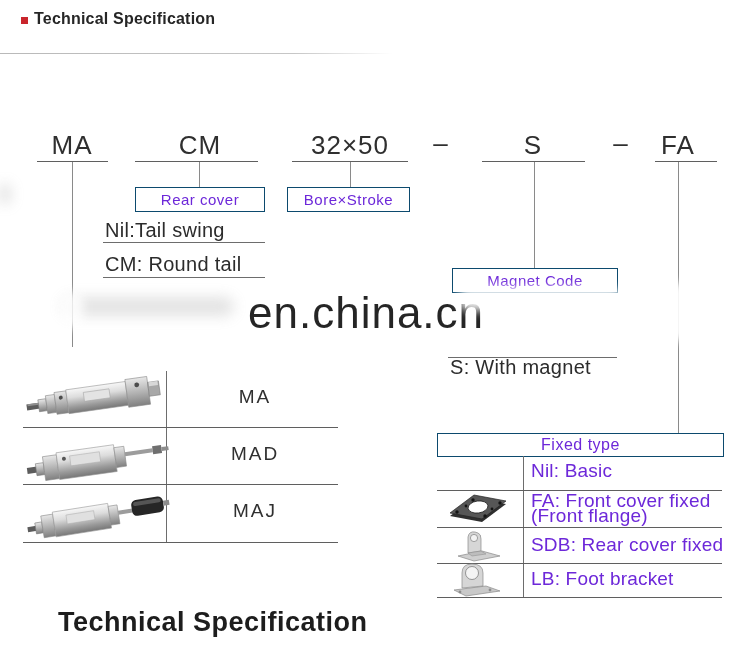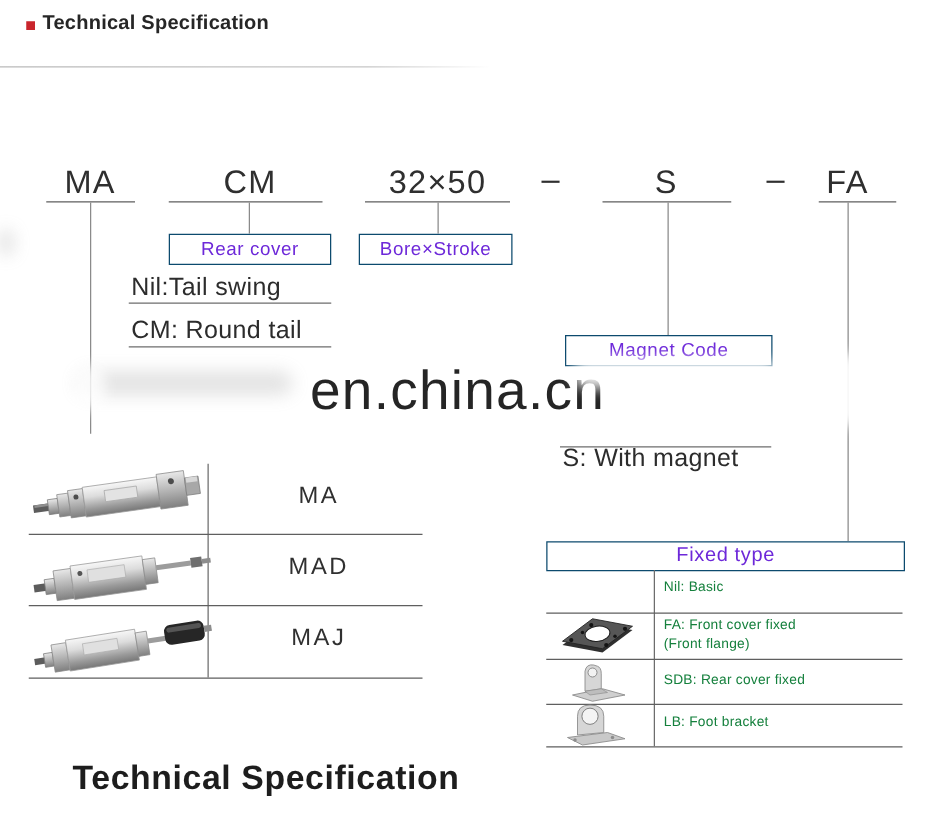--- a/index.html
+++ b/index.html
@@ -14,21 +14,21 @@
     position:absolute;border:1px solid #0c4a6e;background:#fff;
     display:flex;align-items:center;justify-content:center;
     font-size:15px;color:#6d28d9;letter-spacing:.5px;
   }
   .code{
     position:absolute;font-size:26px;color:#2f2f2f;letter-spacing:1px;
     text-align:center;white-space:nowrap;
   }
   .opt{position:absolute;font-size:20px;color:#2c2c2c;white-space:nowrap;letter-spacing:.3px;}
   .model{position:absolute;font-size:19px;letter-spacing:2px;color:#303030;text-align:center;width:120px;}
-  .fixedtxt{position:absolute;font-size:11px;color:#15803d;white-space:nowrap;letter-spacing:.2px;line-height:15px;}
+  .fixedtxt{position:absolute;font-size:19px;color:#6d28d9;white-space:nowrap;letter-spacing:.2px;line-height:15px;}
   .hdr-title{position:absolute;left:34px;top:10px;font-size:16px;font-weight:600;color:#262626;letter-spacing:.2px;}
   .hdr-sub{position:absolute;left:35px;top:33px;font-size:12.5px;color:#585858;}
   .hdr-square{position:absolute;left:21px;top:17px;width:7px;height:7px;}
   .hdr-rule{position:absolute;left:0;top:53px;width:392px;height:1px;
     background:linear-gradient(to right,#b9b9b9 0%,#c6c6c6 75%,rgba(200,200,200,0) 100%);}
   .h1{position:absolute;font-weight:700;color:#1d1d1d;letter-spacing:.5px;white-space:nowrap;}
   .watermark{position:absolute;font-size:44px;color:#a8a8a8;letter-spacing:1px;opacity:.85;white-space:nowrap;}
   .blur-w{position:absolute;background:#ffffff;filter:blur(5px);opacity:.92;border-radius:12px;}
   .blur-g{position:absolute;background:#9a9a9a;filter:blur(7px);opacity:.28;border-radius:10px;}
   svg{display:block;}

